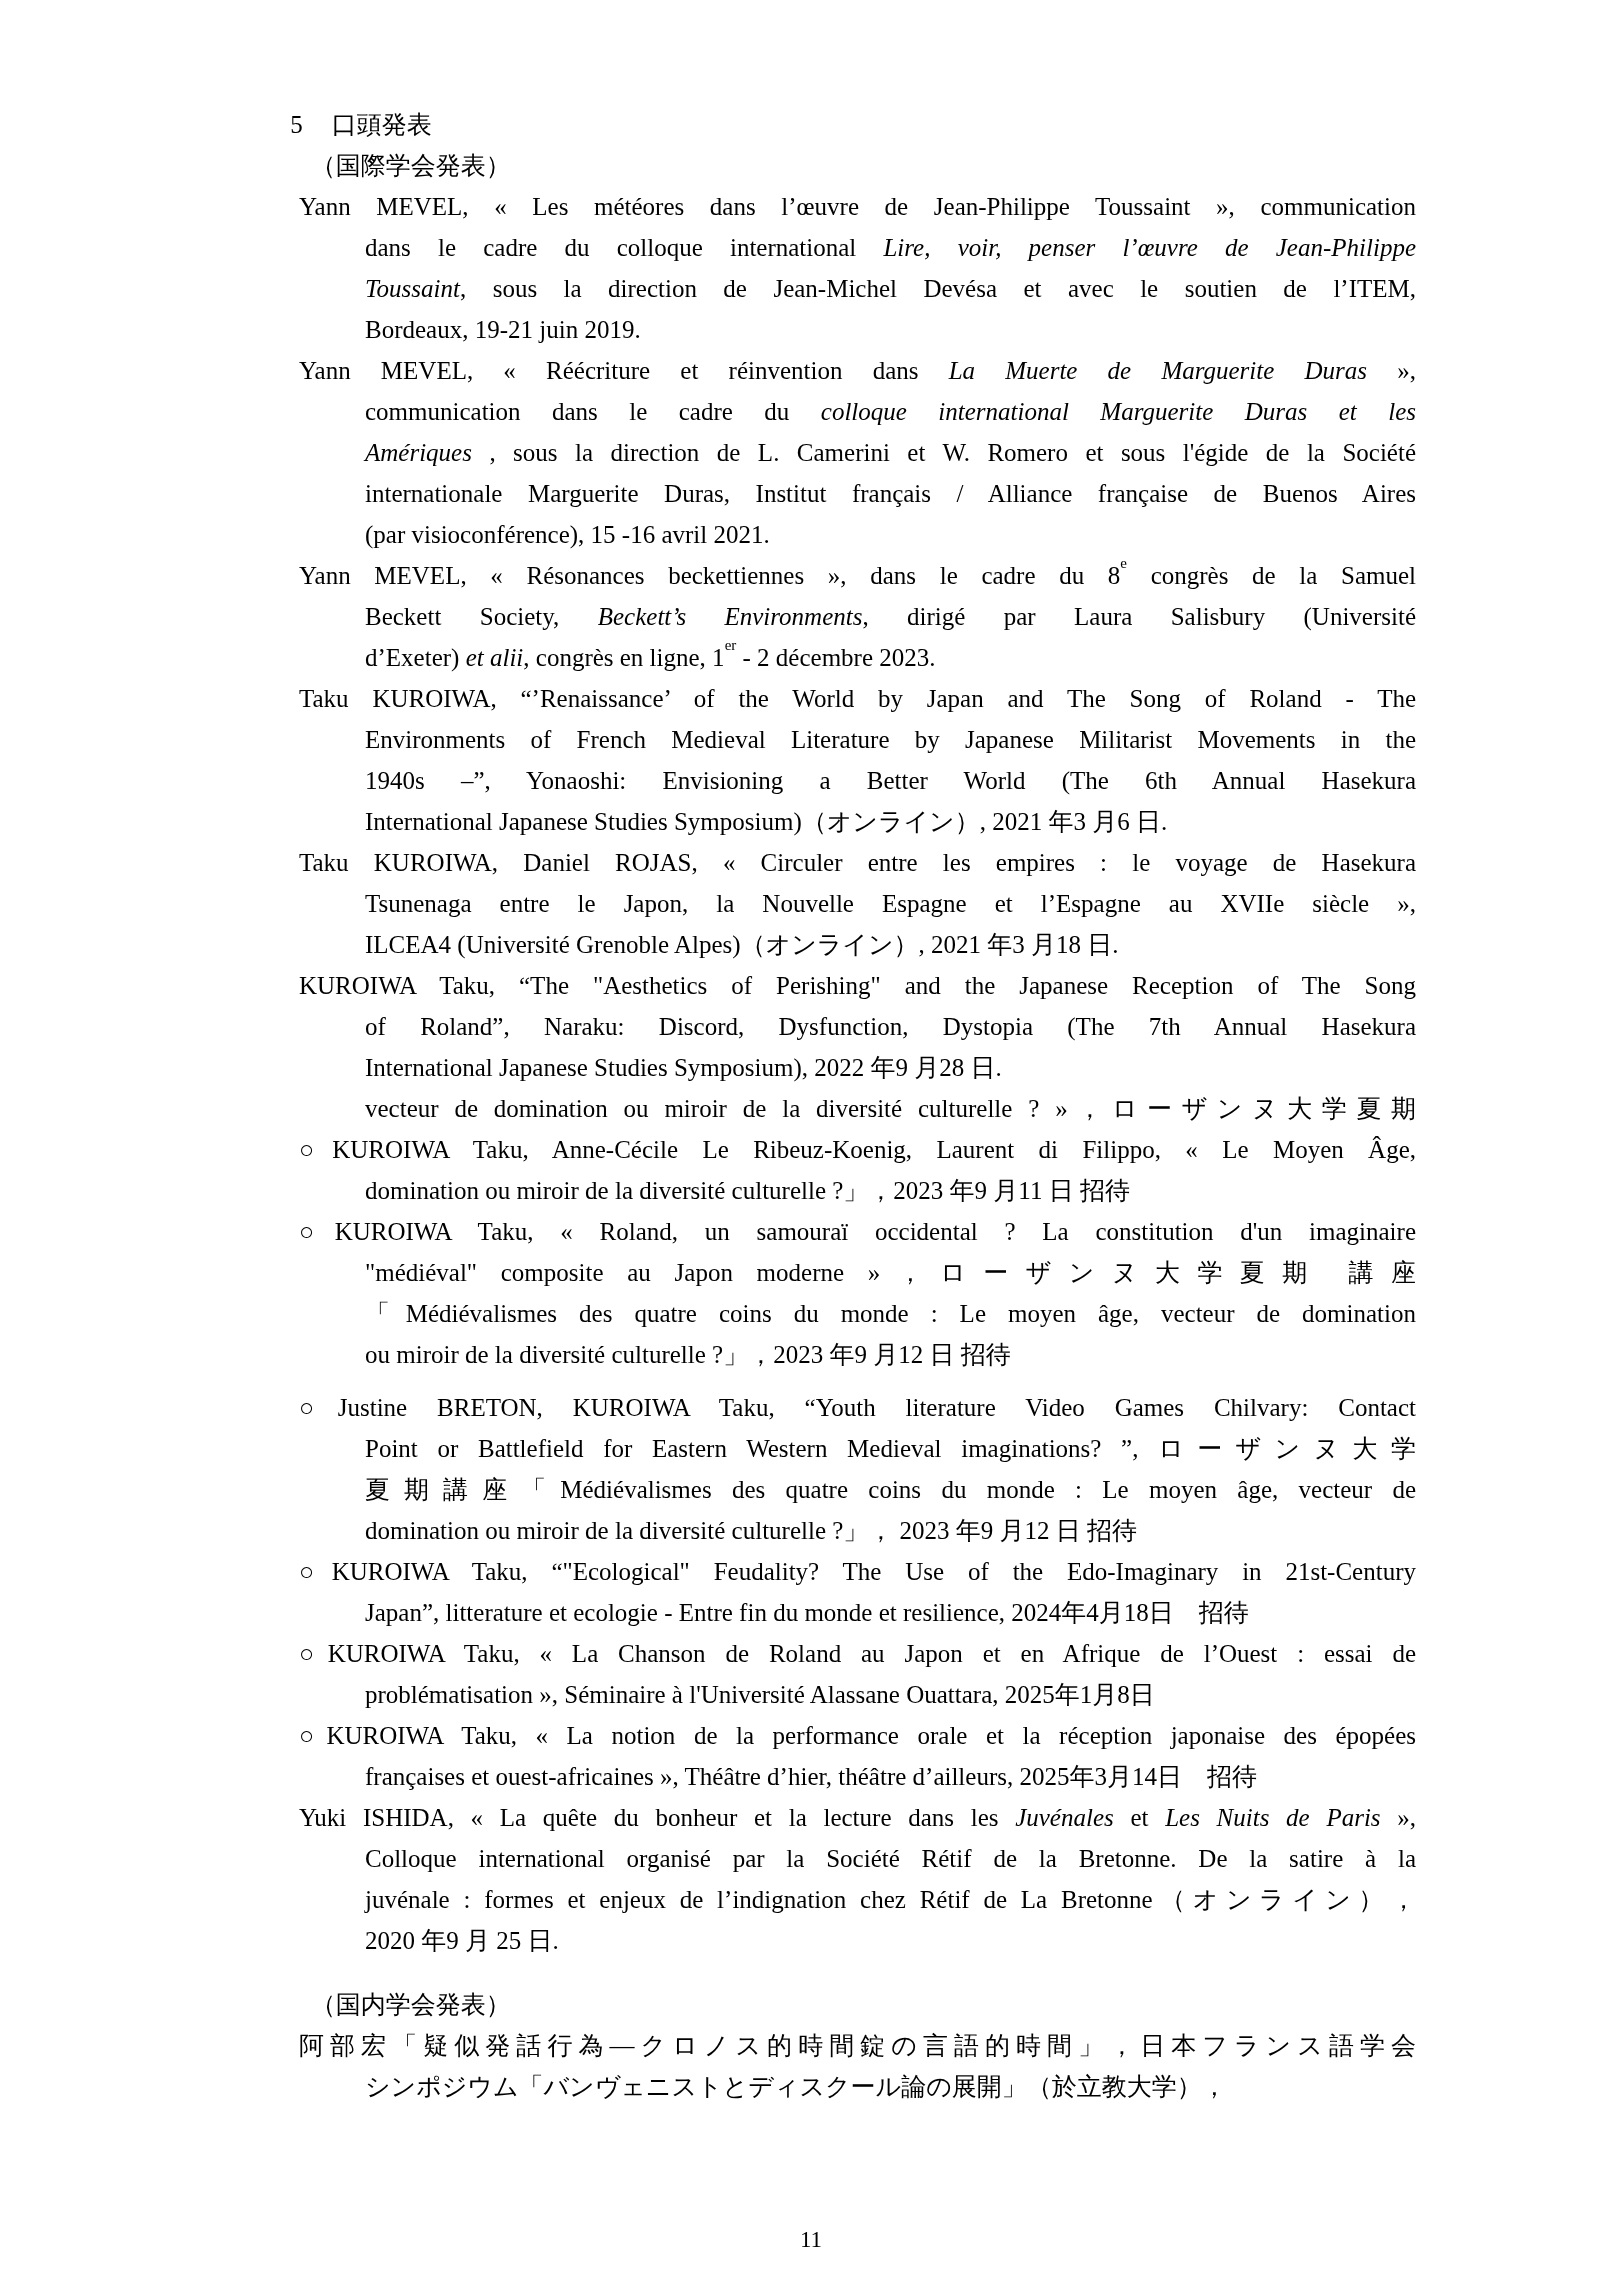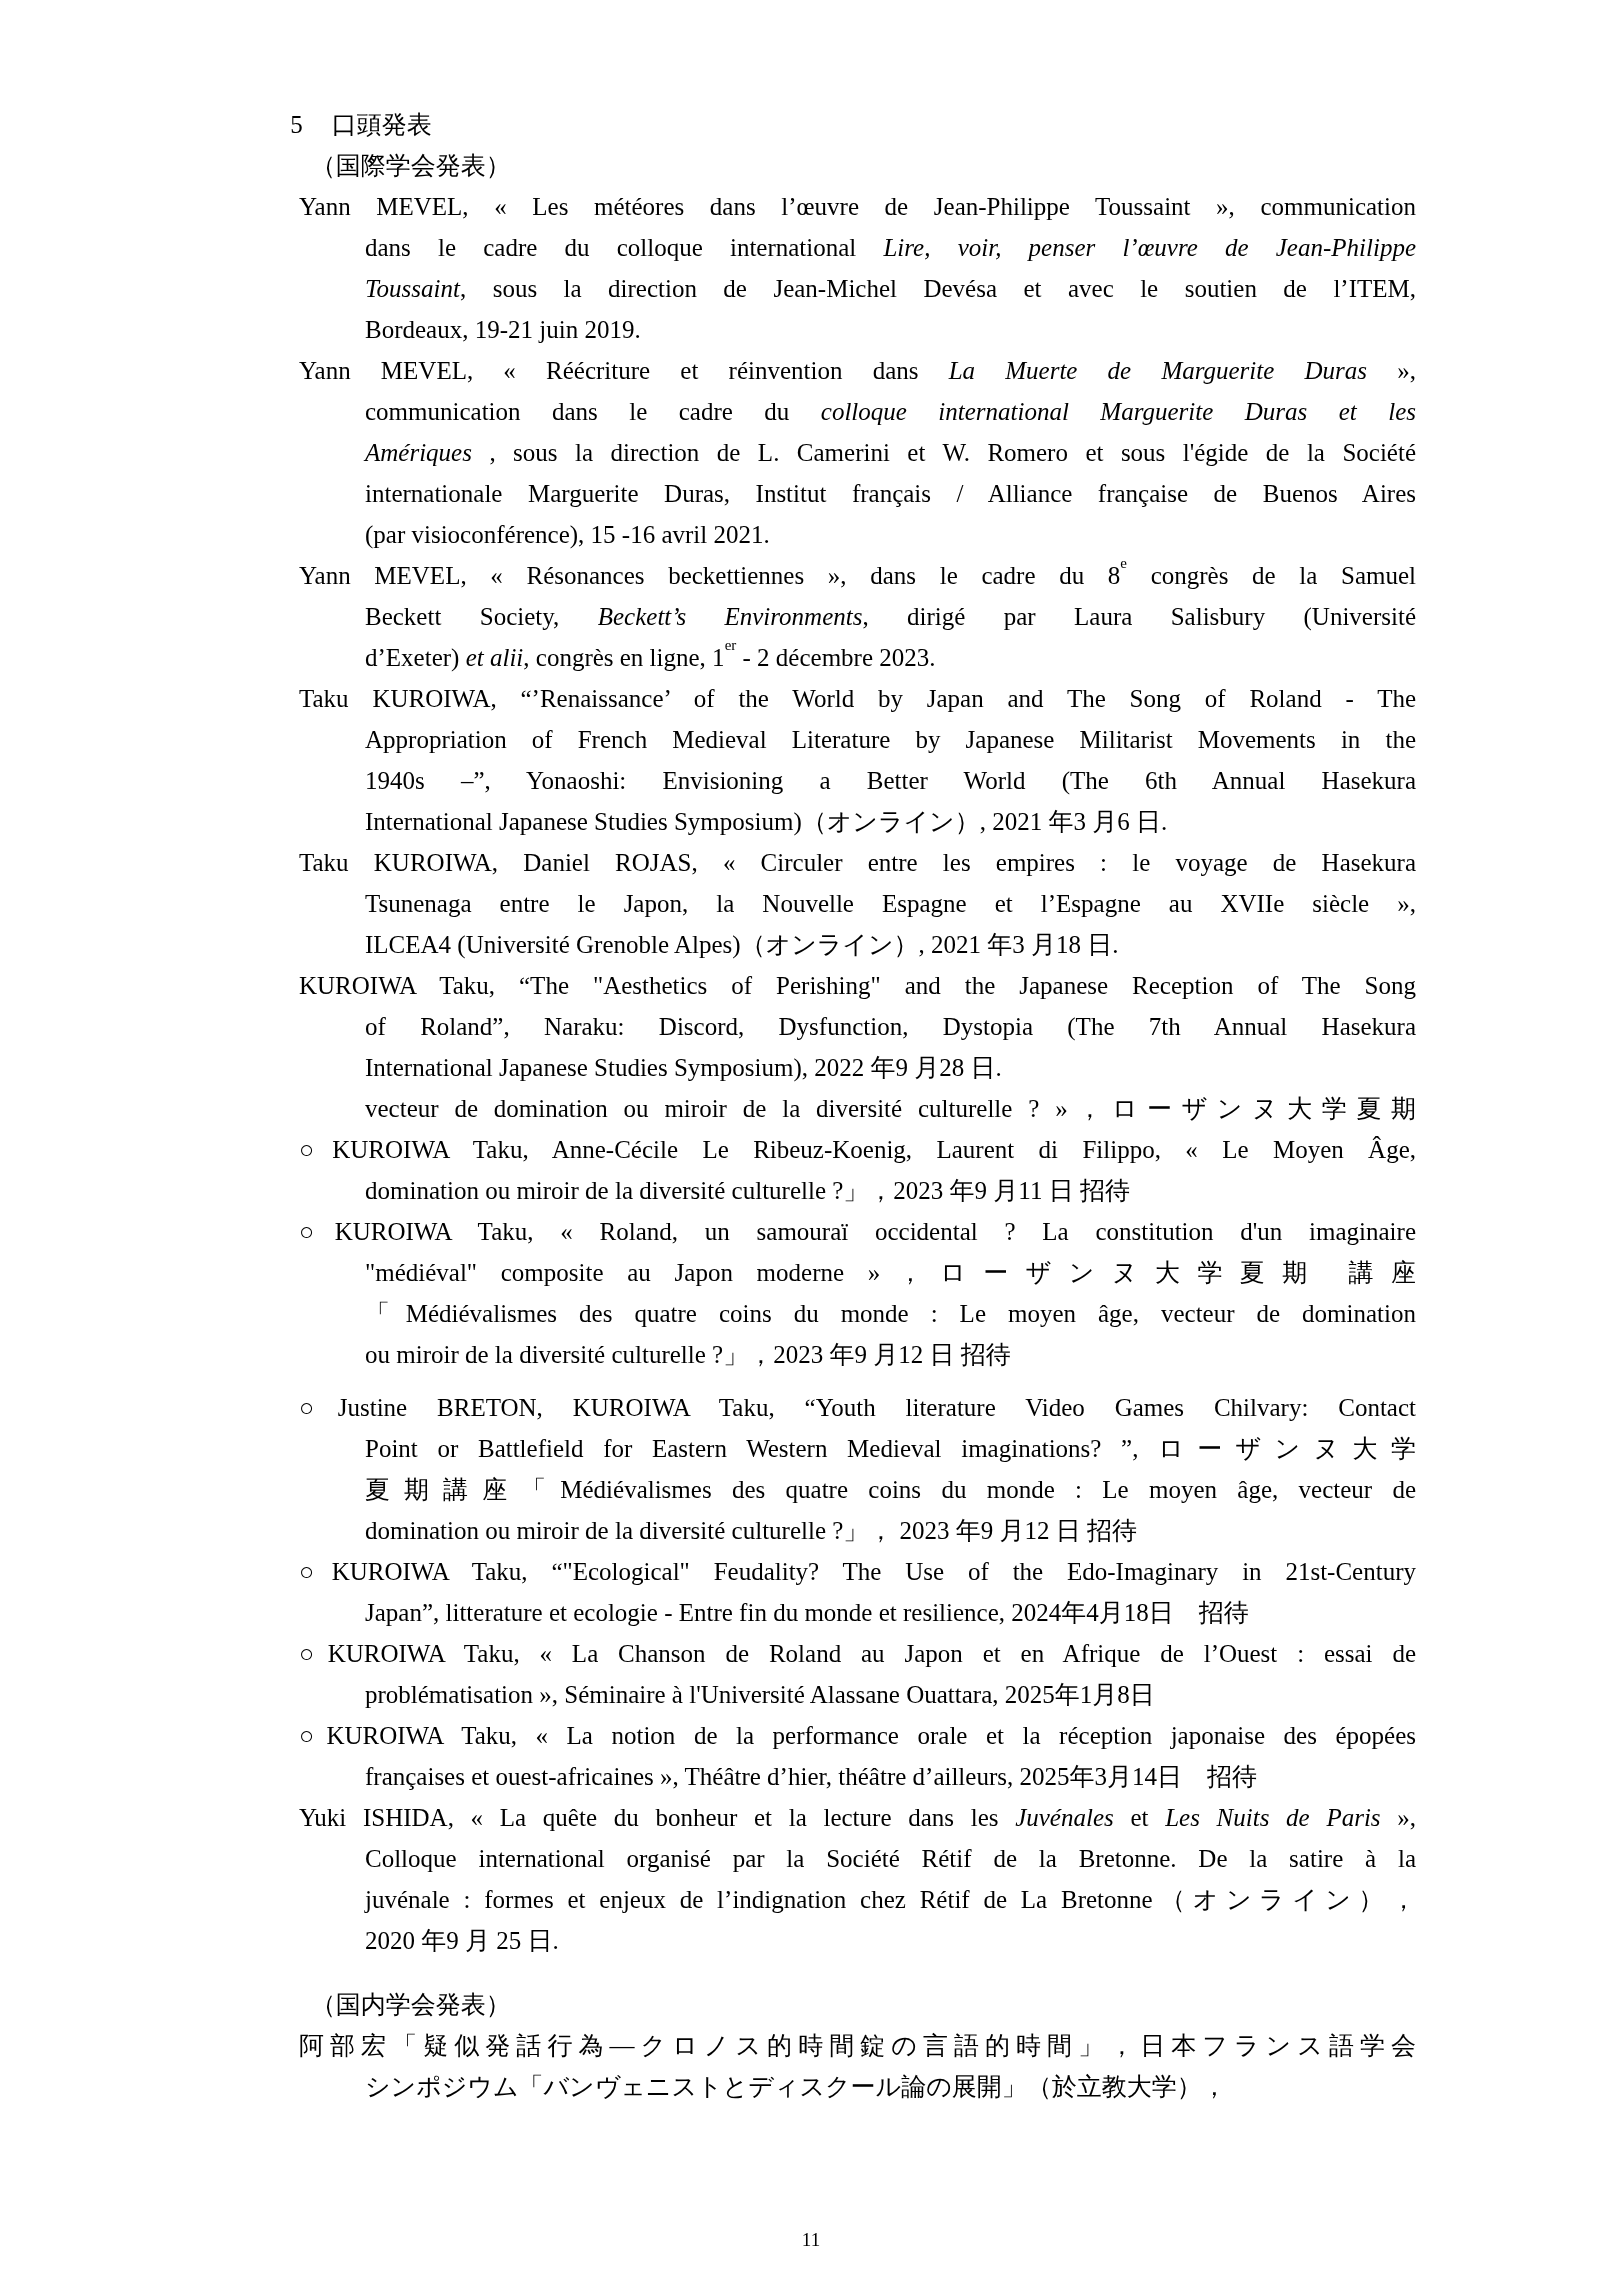--- a/index.html
+++ b/index.html
@@ -12,21 +12,21 @@
   .sec-title { margin-left:29px; }
   .sub-head { margin-left:11.8px; }
   .sub-head.domestic { margin-top:23.5px; }
   .item { padding-left:66px; }
   .item.gap-top { margin-top:11.8px; }
   .line { text-align:justify; text-align-last:justify; white-space:nowrap; }
   .line.first { margin-left:-66px; }
   .line.last { text-align-last:left; }
   .line i { }
   .line sup { font-size:60%; line-height:0; position:relative; top:-0.42em; }
-  .page-num { position:absolute; left:0; right:0; top:2219px; text-align:center; font-size:19px; line-height:41px; }
+  .page-num { position:absolute; left:0; right:0; top:2219px; text-align:center; font-size:23px; line-height:41px; }
 </style>
 </head>
 <body>
 
 <div class="page">
   <div class="content">
 
     <div class="sec-head"><span>5</span><span class="sec-title">口頭発表</span></div>
 
     <div class="sub-head">（国際学会発表）</div>
@@ -45,21 +45,21 @@
           <div class="line"><span>internationale Marguerite Duras, Institut français / Alliance française de Buenos Aires</span></div>
           <div class="line last"><span>(par visioconférence), 15 -16 avril 2021.</span></div>
         </div>
         <div class="item">
           <div class="line first"><span>Yann MEVEL, « Résonances beckettiennes », dans le cadre du 8</span><sup>e</sup><span> congrès de la Samuel</span></div>
           <div class="line"><span>Beckett Society, </span><i>Beckett’s Environments</i><span>, dirigé par Laura Salisbury (Université</span></div>
           <div class="line last"><span>d’Exeter) </span><i>et alii</i><span>, congrès en ligne, 1</span><sup>er</sup><span> - 2 décembre 2023.</span></div>
         </div>
         <div class="item">
           <div class="line first"><span>Taku KUROIWA, “’Renaissance’ of the World by Japan and The Song of Roland - The</span></div>
-          <div class="line"><span>Appropriation of French Medieval Literature by Japanese Militarist Movements in the</span></div>
+          <div class="line"><span>Environments of French Medieval Literature by Japanese Militarist Movements in the</span></div>
           <div class="line"><span>1940s –”, Yonaoshi: Envisioning a Better World (The 6th Annual Hasekura</span></div>
           <div class="line last"><span>International Japanese Studies Symposium)（オンライン）, 2021 年3 月6 日.</span></div>
         </div>
         <div class="item">
           <div class="line first"><span>Taku KUROIWA, Daniel ROJAS, « Circuler entre les empires : le voyage de Hasekura</span></div>
           <div class="line"><span>Tsunenaga entre le Japon, la Nouvelle Espagne et l’Espagne au XVIIe siècle »,</span></div>
           <div class="line last"><span>ILCEA4 (Université Grenoble Alpes)（オンライン）, 2021 年3 月18 日.</span></div>
         </div>
         <div class="item">
           <div class="line first"><span>KUROIWA Taku, “The "Aesthetics of Perishing" and the Japanese Reception of The Song</span></div>

